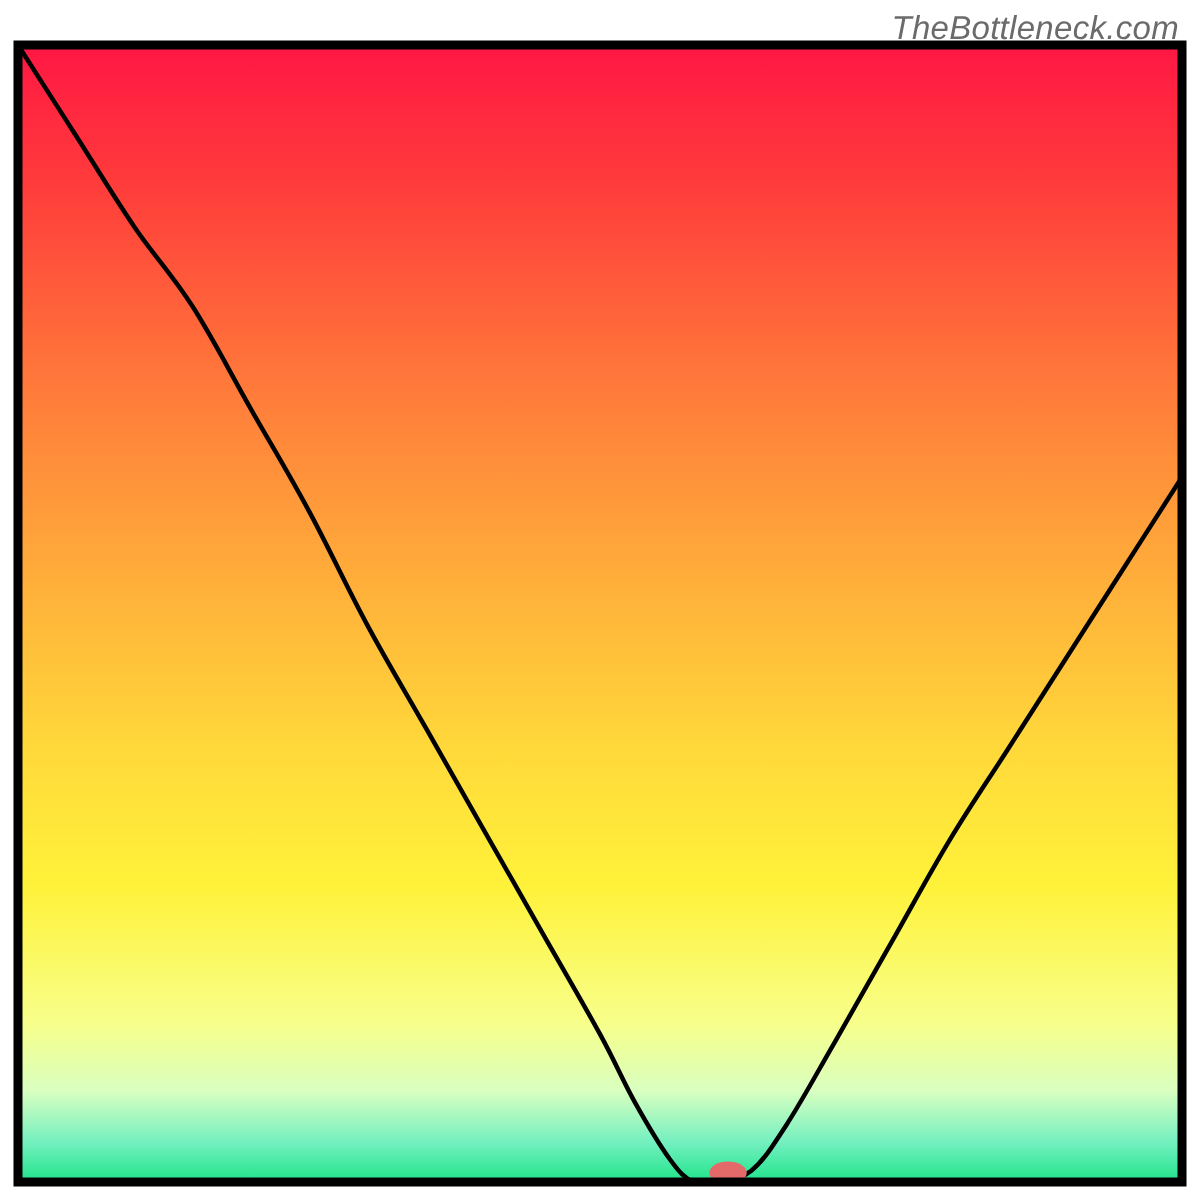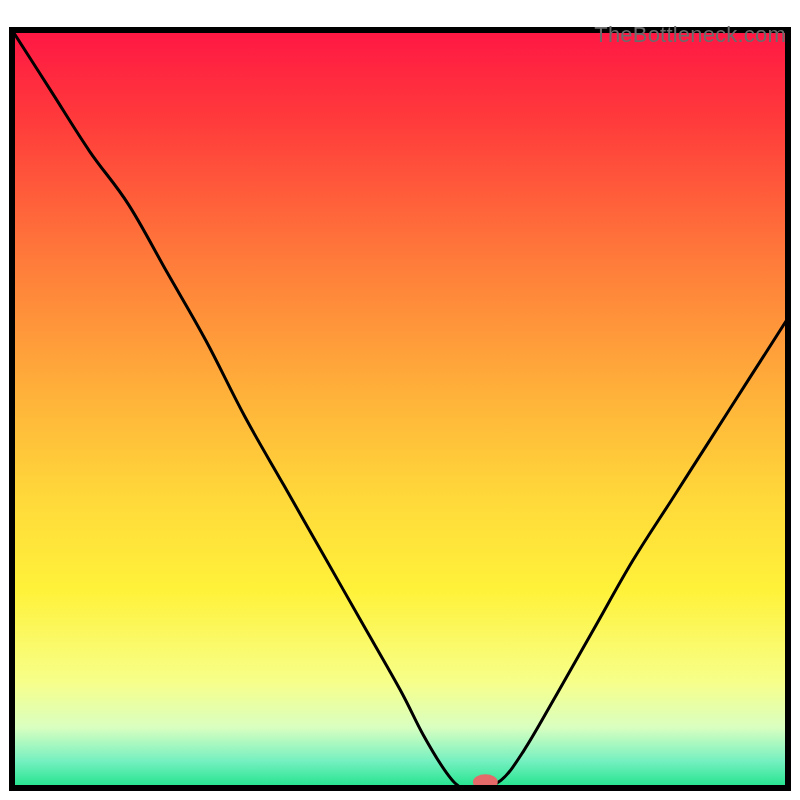--- a/index.html
+++ b/index.html
@@ -11,27 +11,28 @@
     background: #ffffff;
     font-family: Arial, Helvetica, sans-serif;
   }
   .chart-wrap {
     position: relative;
     width: 800px;
     height: 800px;
   }
   .watermark {
     position: absolute;
-    top: 22px;
+    top: 6px;
     right: 14px;
     color: #6b6b6b;
     font-size: 22px;
     letter-spacing: 0.2px;
     font-weight: 400;
     user-select: none;
+    font-style: italic;
   }
   svg {
     display: block;
   }
 </style>
 </head>
 <body>
 
 <div class="chart-wrap">
   <div class="watermark">TheBottleneck.com</div>

